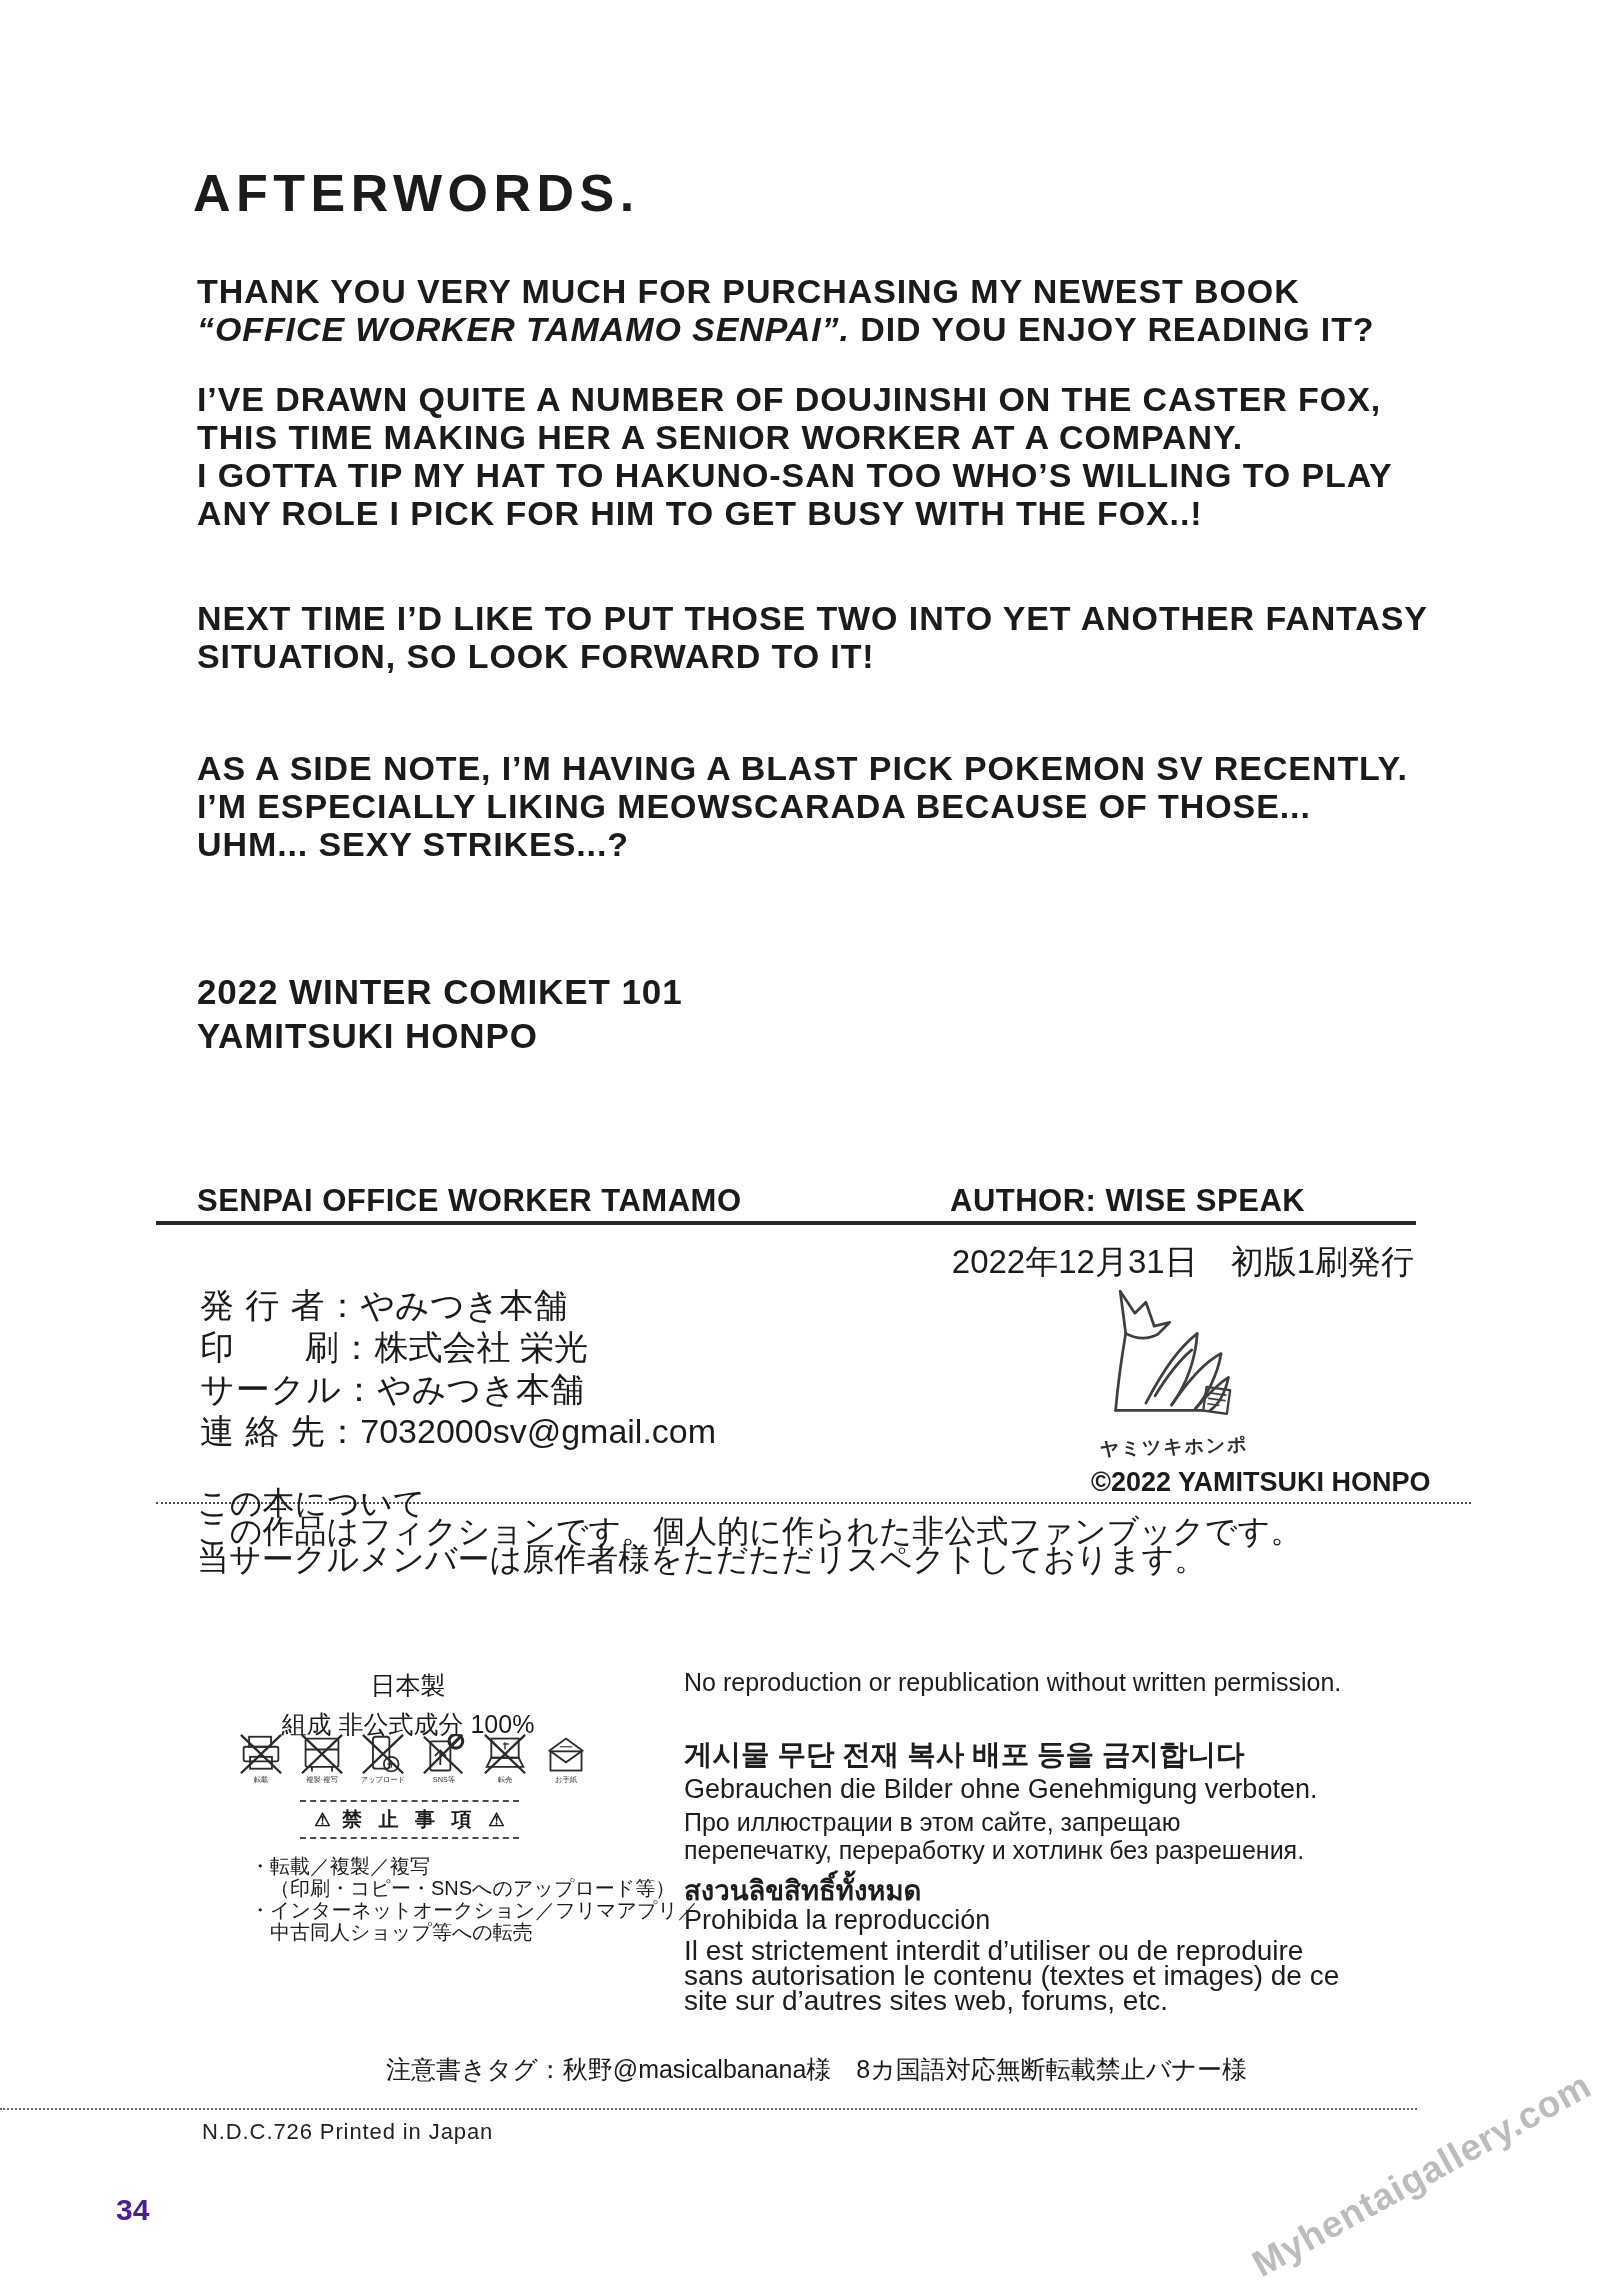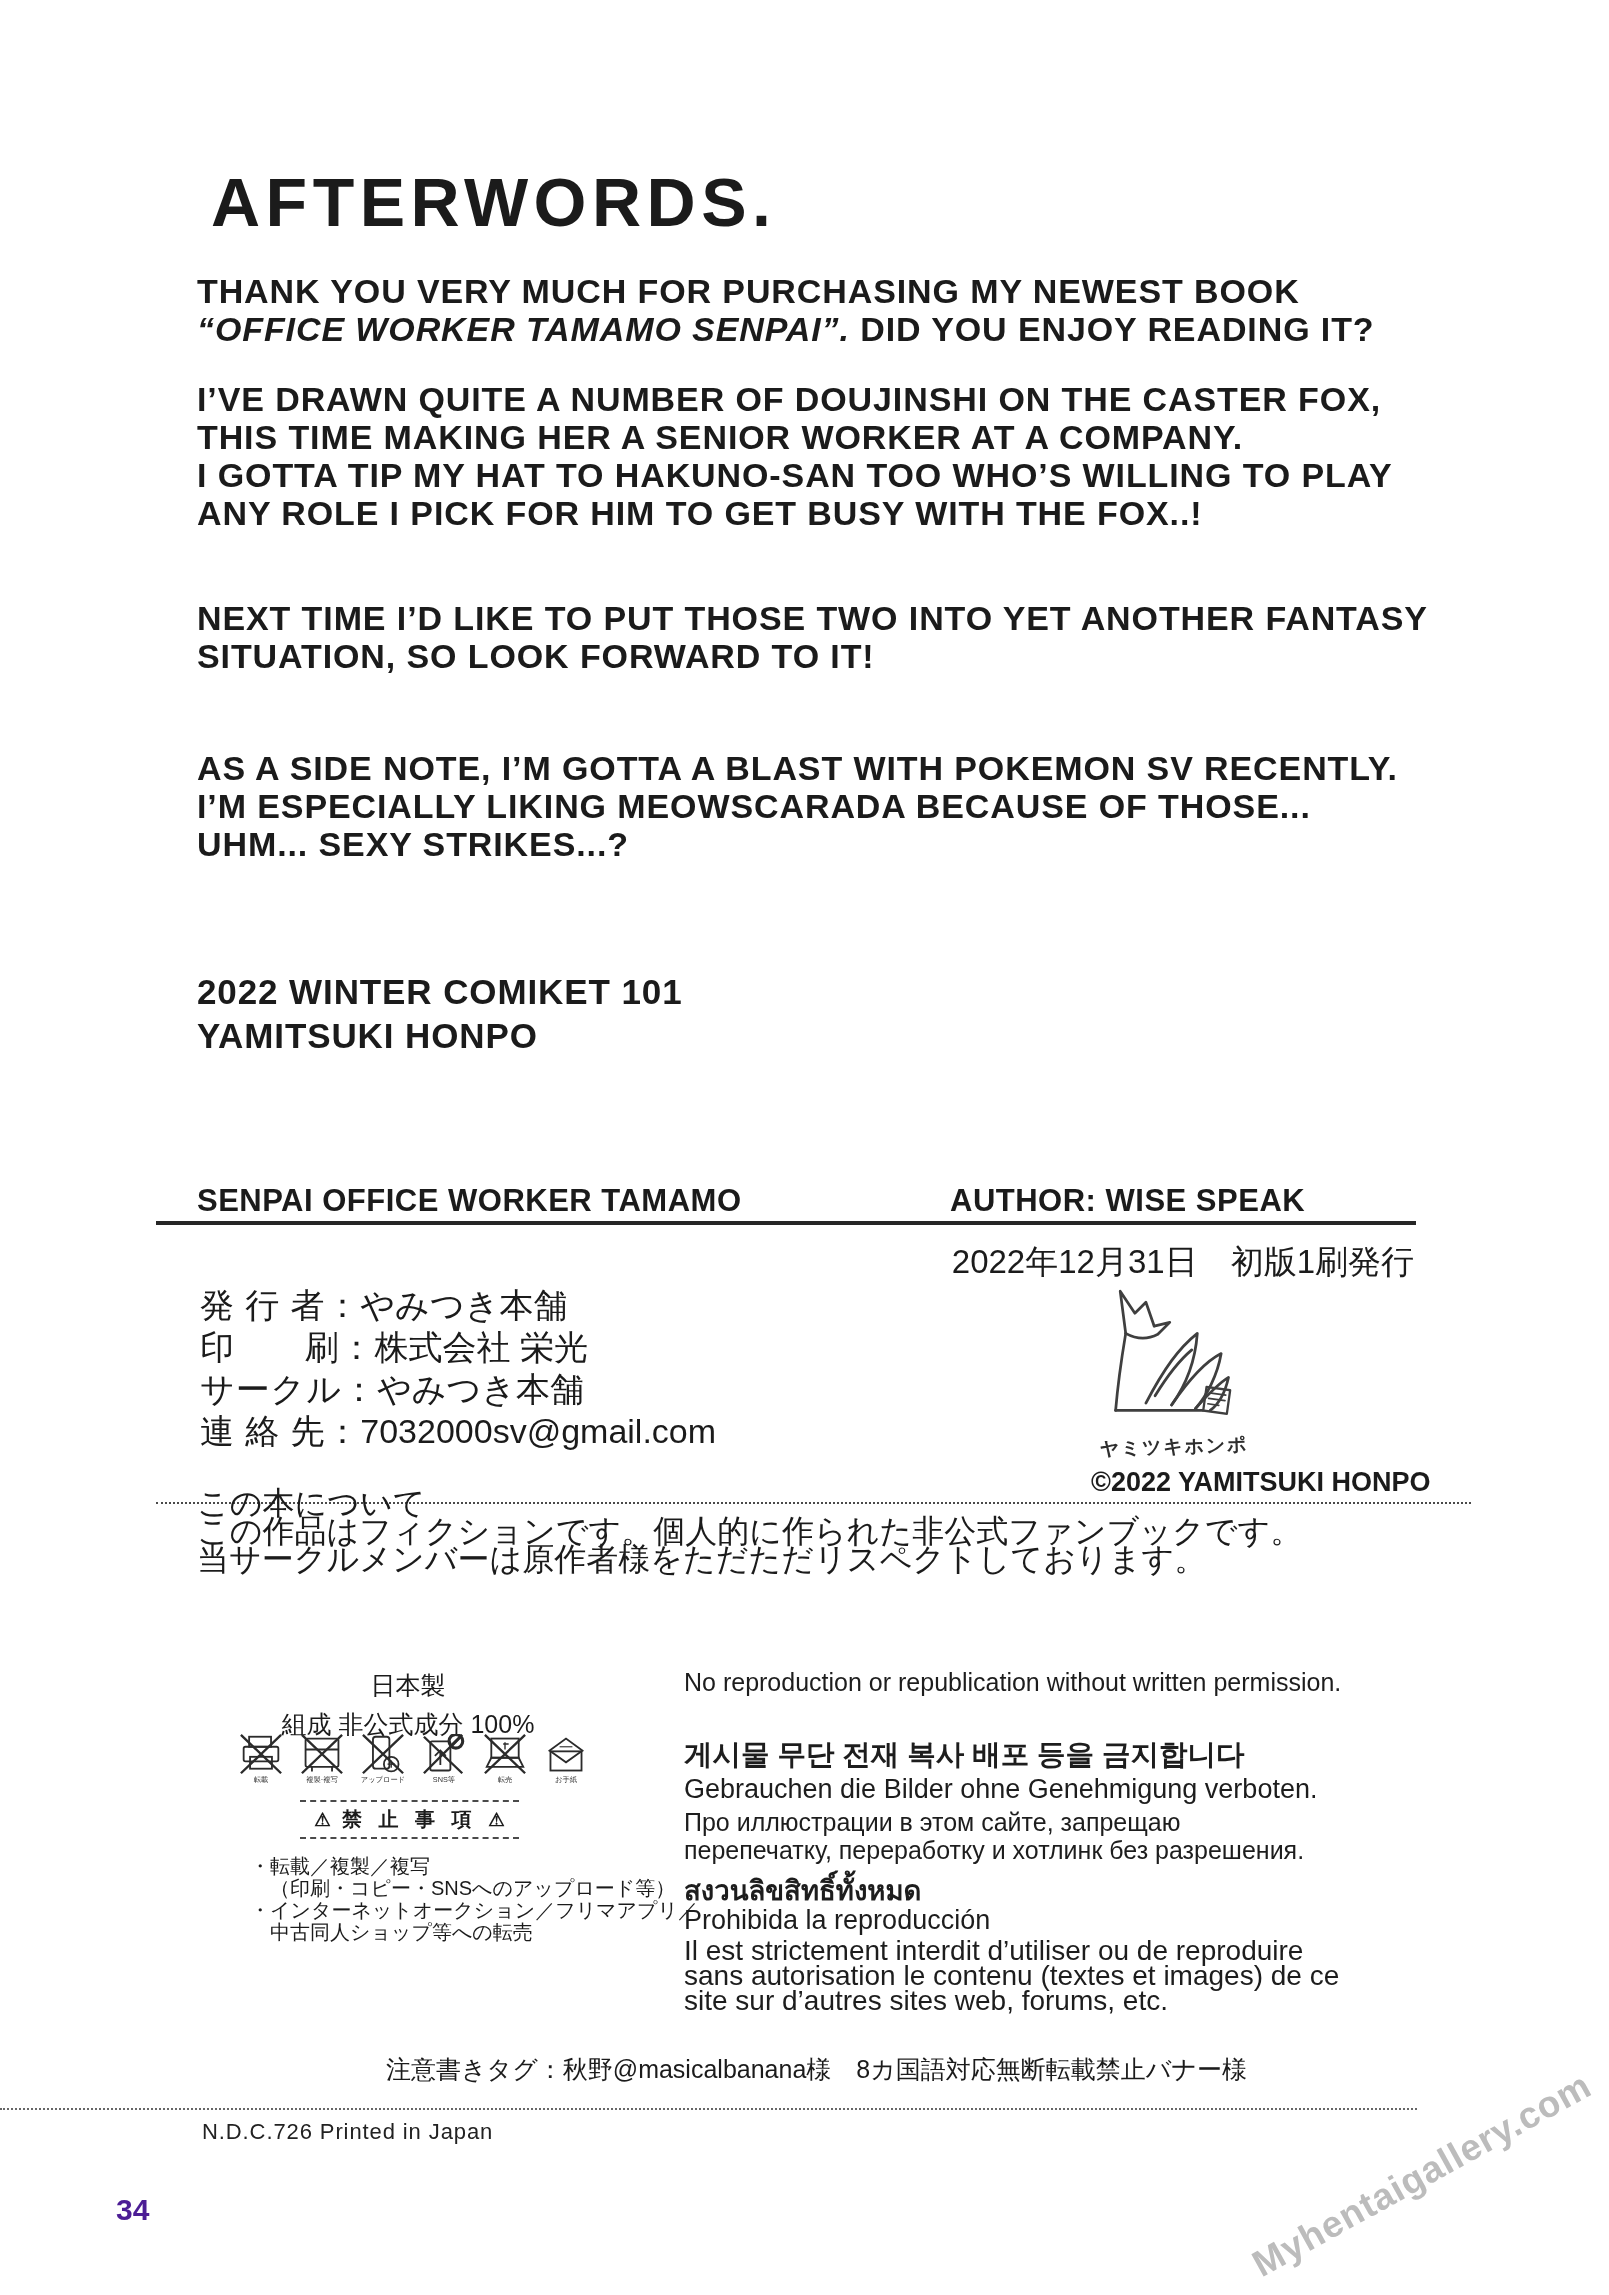--- a/index.html
+++ b/index.html
@@ -4,21 +4,21 @@
 <style>
   html,body { margin:0; padding:0; background:#e8e8e8; }
   .page {
     position:relative; width:1610px; height:2296px; margin:0 auto;
     background:#ffffff; overflow:hidden;
     font-family:"Liberation Sans", sans-serif; color:#1b1b1b;
   }
   .abs { position:absolute; }
   .jp { font-weight:400; }
 
-  .title { left:211px; top:163px; font-size:68px; letter-spacing:5.5px; font-weight:700; }
+  .title { left:193px; top:163px; font-size:52px; letter-spacing:5.5px; font-weight:700; }
 
   .par { left:197px; font-size:34px; line-height:38px; font-weight:700; letter-spacing:0.9px; white-space:nowrap; }
   .p1 { top:272px; }
   .p2 { top:380px; }
   .p3 { top:599px; }
   .p4 { top:749px; }
   .book-italic { font-style:italic; }
 
   .credit { left:197px; top:970px; font-size:35px; line-height:44px; font-weight:700; letter-spacing:0.9px; }
 
@@ -98,21 +98,21 @@
     <div>I GOTTA TIP MY HAT TO HAKUNO-SAN TOO WHO’S WILLING TO PLAY</div>
     <div>ANY ROLE I PICK FOR HIM TO GET BUSY WITH THE FOX..!</div>
   </div>
 
   <div class="abs par p3">
     <div>NEXT TIME I’D LIKE TO PUT THOSE TWO INTO YET ANOTHER FANTASY</div>
     <div>SITUATION, SO LOOK FORWARD TO IT!</div>
   </div>
 
   <div class="abs par p4">
-    <div>AS A SIDE NOTE, I’M GOTTA A BLAST WITH POKEMON SV RECENTLY.</div>
+    <div>AS A SIDE NOTE, I’M HAVING A BLAST PICK POKEMON SV RECENTLY.</div>
     <div>I’M ESPECIALLY LIKING MEOWSCARADA BECAUSE OF THOSE...</div>
     <div>UHM... SEXY STRIKES...?</div>
   </div>
 
   <div class="abs credit">
     <div>2022 WINTER COMIKET 101</div>
     <div>YAMITSUKI HONPO</div>
   </div>
 
   <div class="abs colo-title">SENPAI OFFICE WORKER TAMAMO</div>

